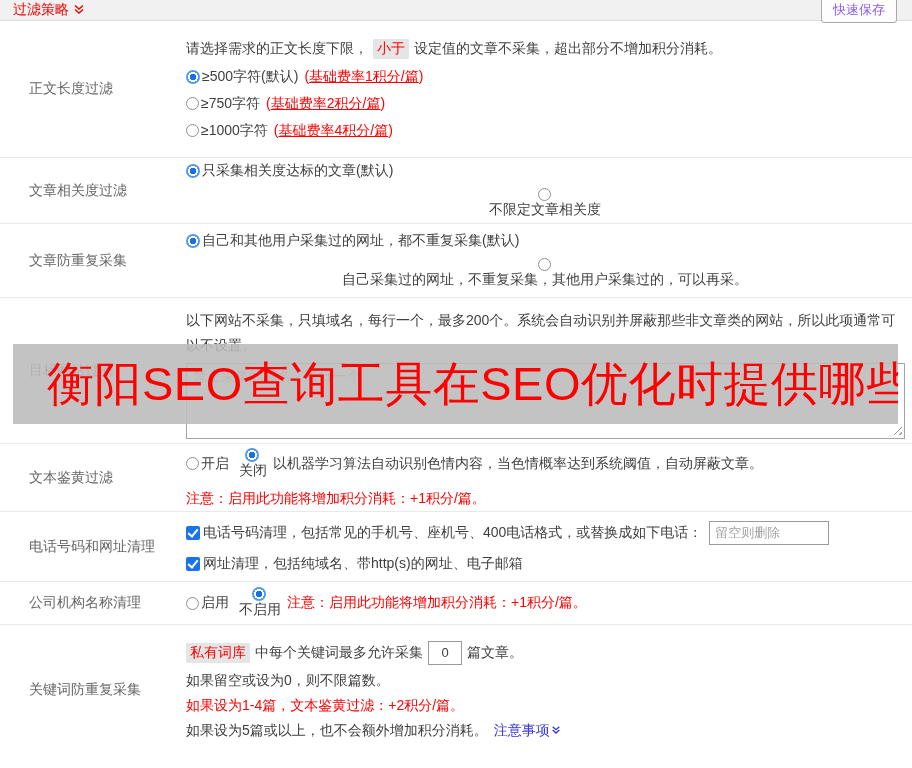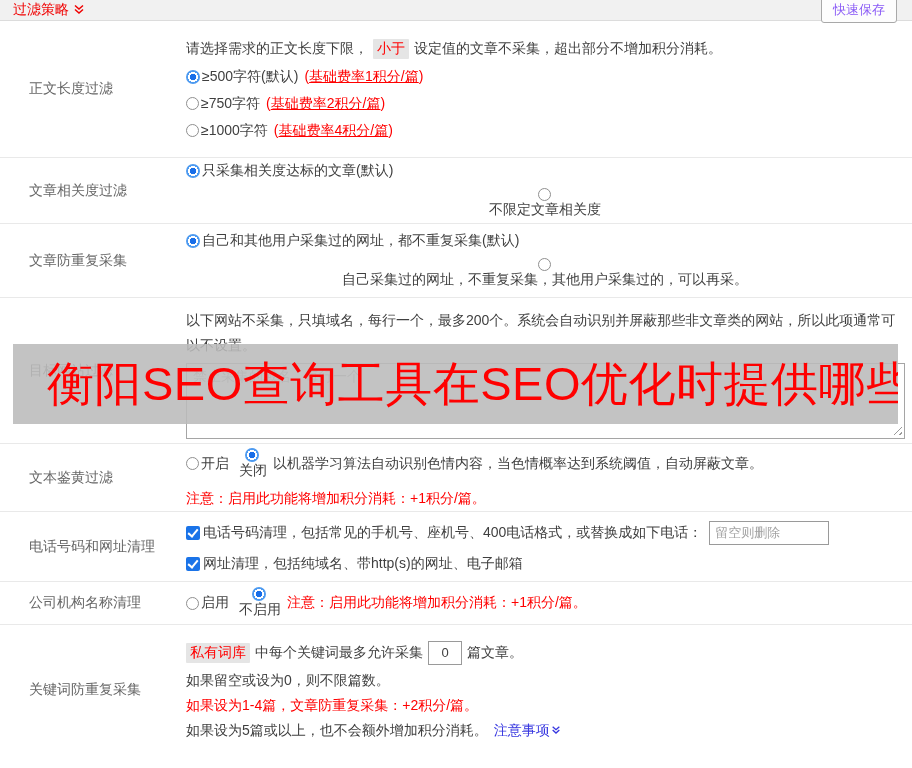--- a/index.html
+++ b/index.html
@@ -250,21 +250,21 @@
 <div class="row r8">
   <div class="row-label">关键词防重复采集</div>
   <div class="row-content">
     <div class="line">
       <span class="pink-badge" style="margin-left:0">私有词库</span>
       <span>中每个关键词最多允许采集</span>
       <input class="text-input count-input" value="0" style="">
       <span>篇文章。</span>
     </div>
     <div class="line">如果留空或设为0，则不限篇数。</div>
-    <div class="line red">如果设为1-4篇，文章防重复采集：+2积分/篇。</div>
+    <div class="line red">如果设为1-4篇，文本鉴黄过滤：+2积分/篇。</div>
     <div class="line">
       <span>如果设为5篇或以上，也不会额外增加积分消耗。</span>
       <span class="link">
         <span>注意事项</span>
         <span class="chevron">
           <svg width="10" height="11" viewBox="0 0 12 12">
               <path d="M2 1.5 L6 5 L10 1.5" fill="none" stroke="#3636e0" stroke-width="1.6"></path>
               <path d="M2 5.5 L6 9 L10 5.5" fill="none" stroke="#3636e0" stroke-width="1.6"></path>
             </svg>
         </span>

